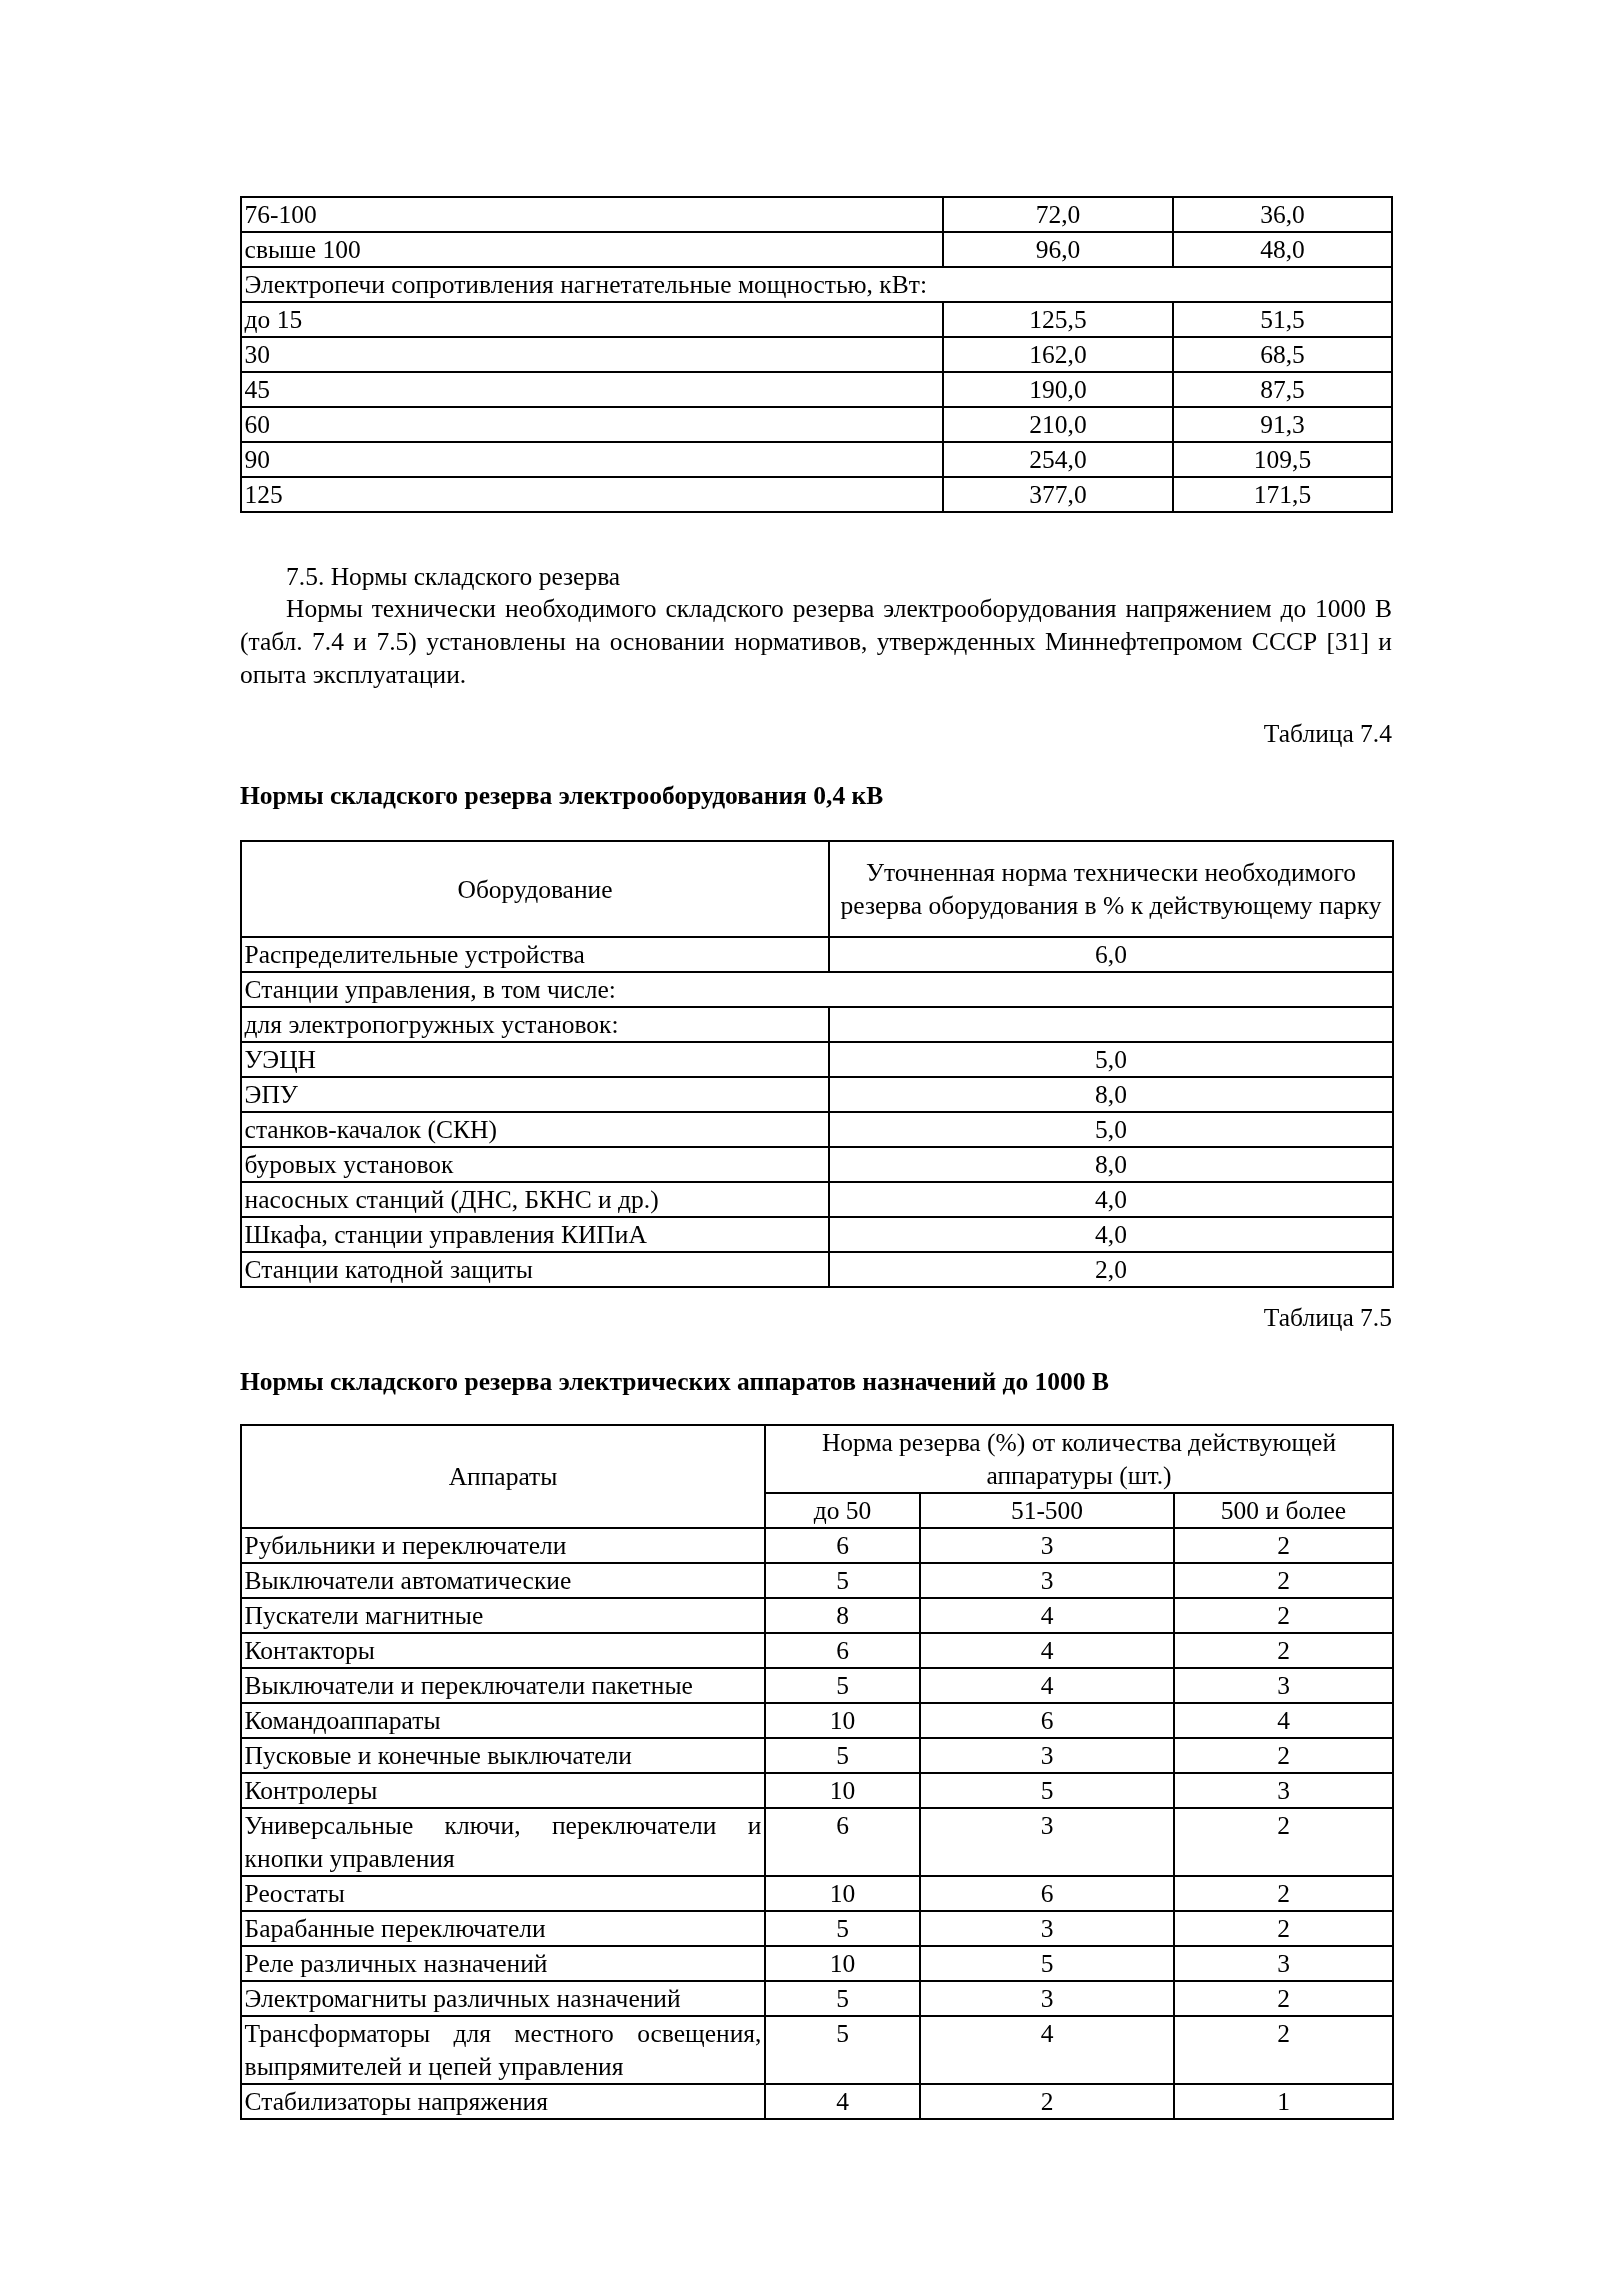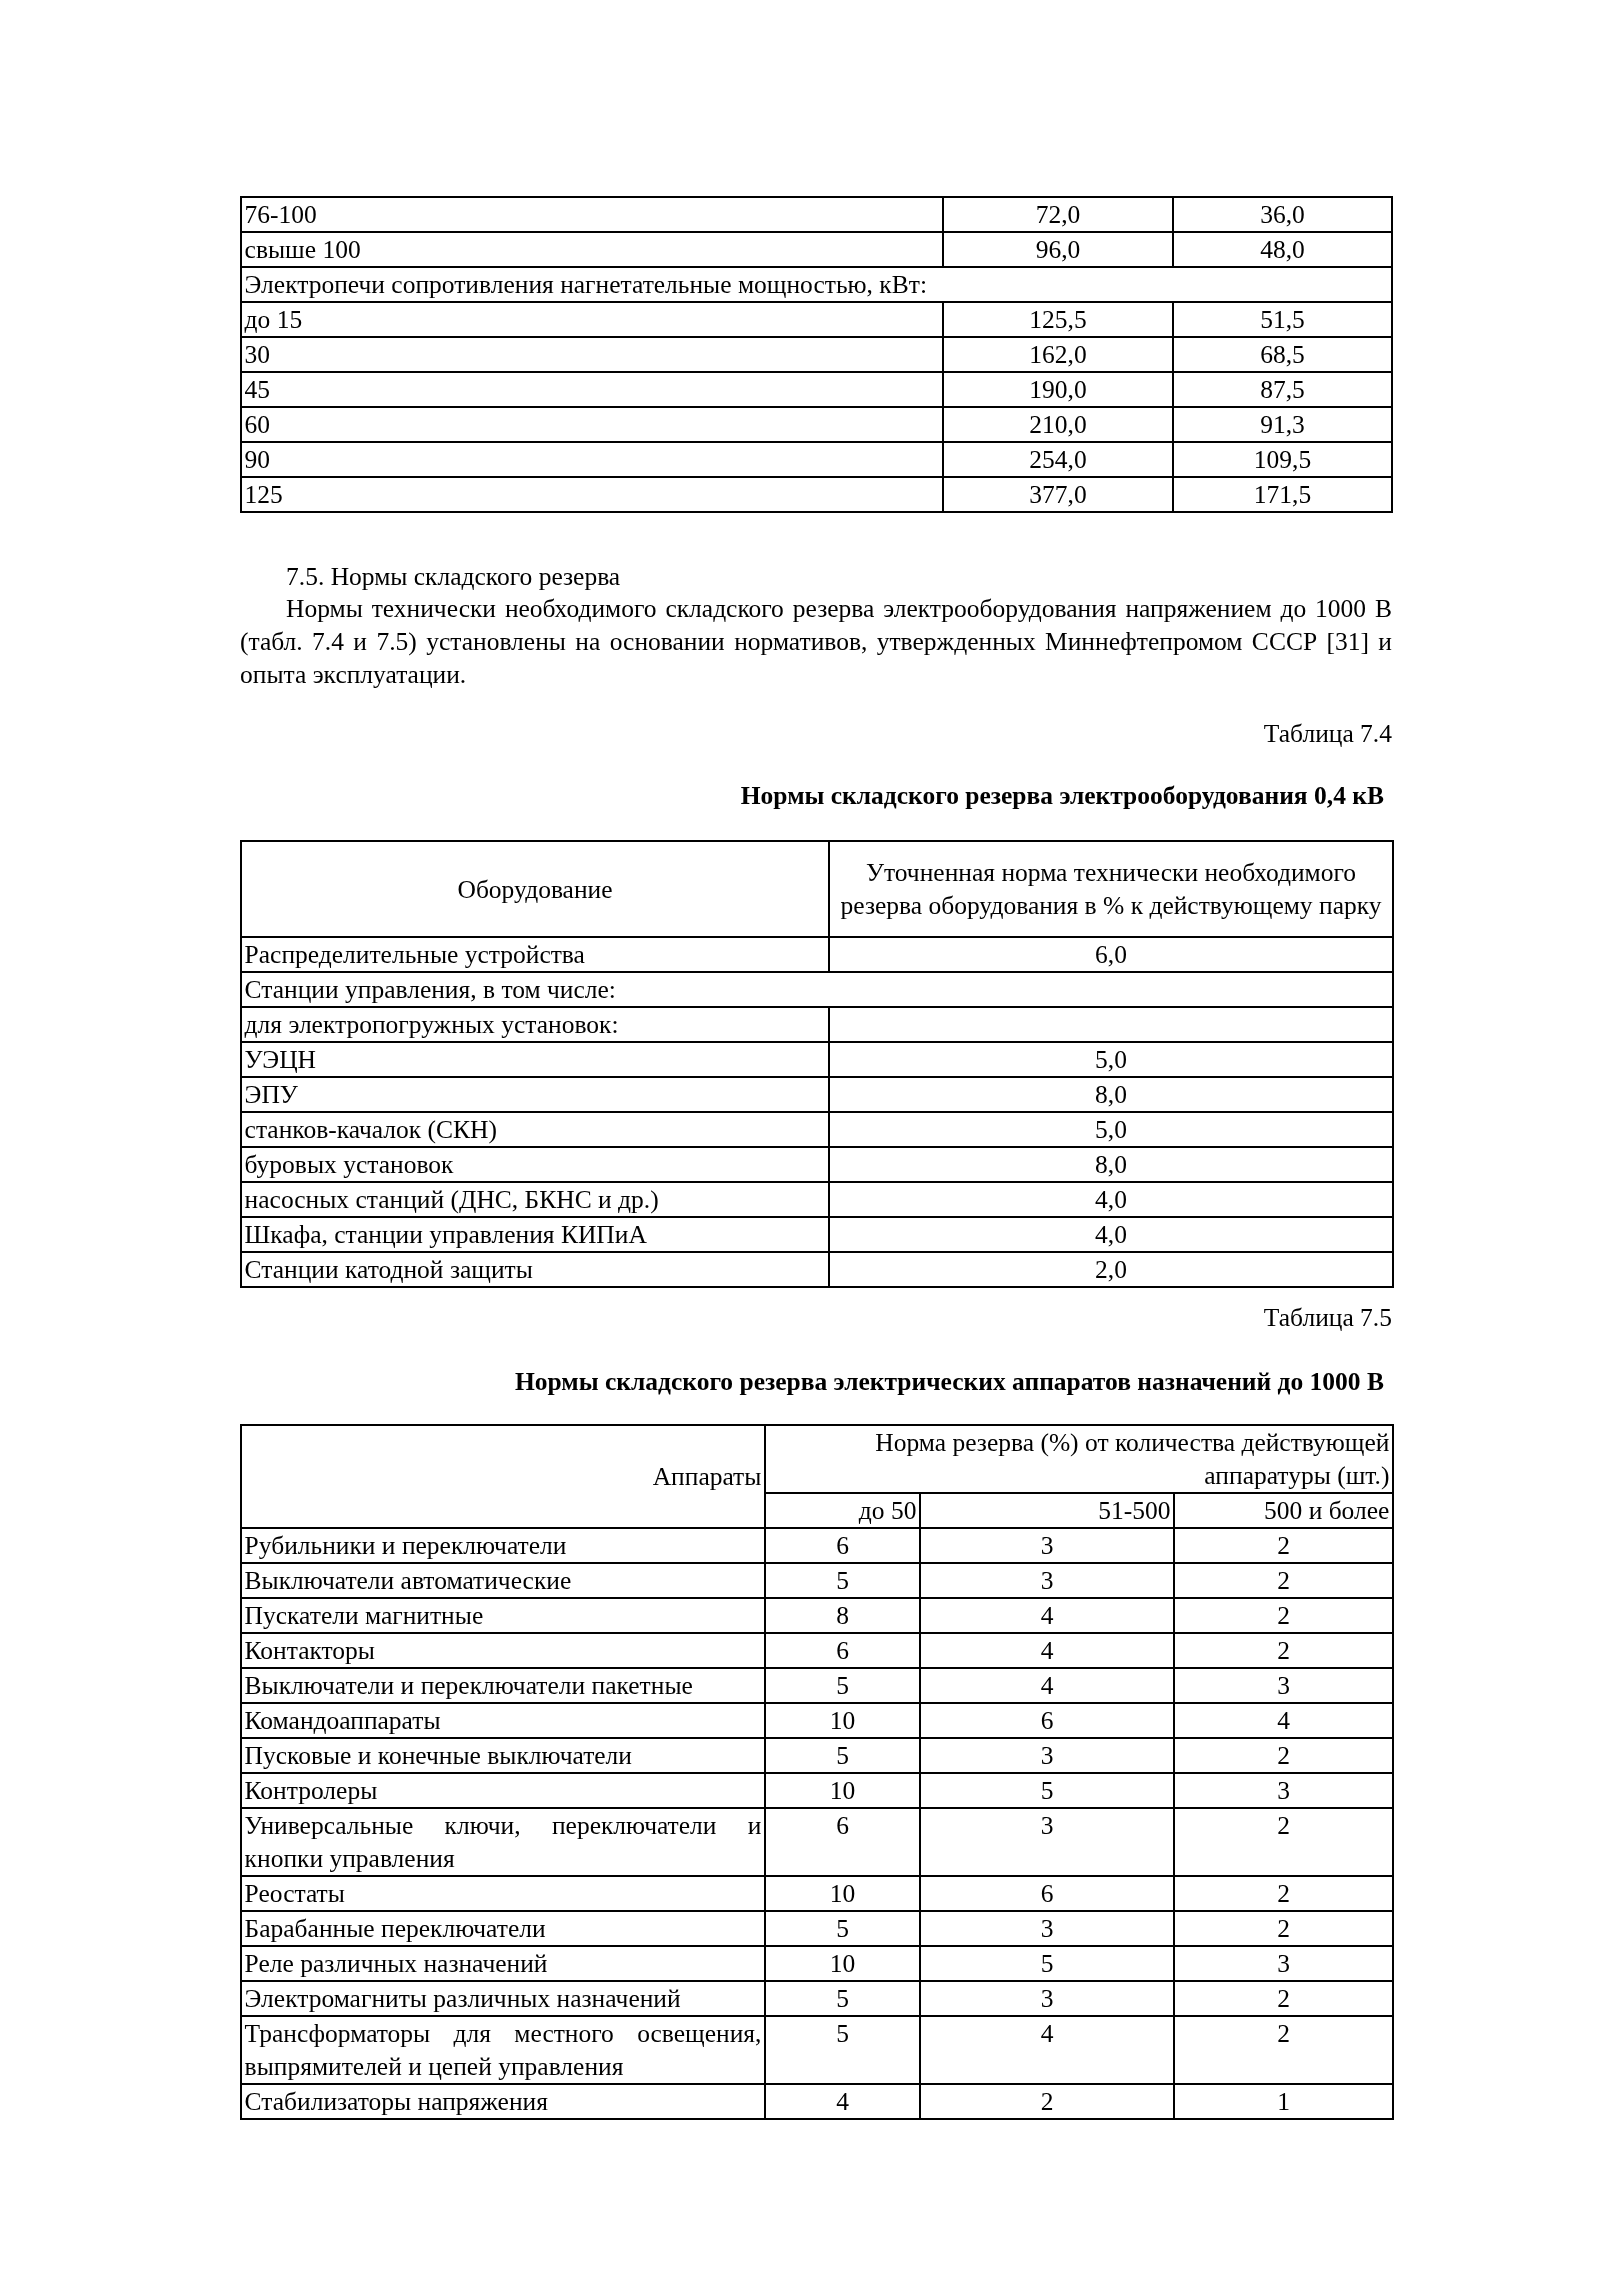--- a/index.html
+++ b/index.html
@@ -10,28 +10,28 @@
   }
   table { border-collapse: collapse; position: absolute; left: 240px; width: 1152px; table-layout: fixed; }
   td, th { border: 2px solid #000; padding: 0 2.6px; font-weight: normal; vertical-align: top; }
   td.num { text-align: center; }
   .t1 { top: 196px; }
   .t1 td { height: 29px; }
   .t2 { top: 840px; }
   .t2 th { height: 94px; vertical-align: middle; text-align: center; line-height: 33px; }
   .t2 td { height: 29.5px; }
   .t3 { top: 1424px; }
-  .t3 th { text-align: right; line-height: 33px; vertical-align: top; }
+  .t3 th { text-align: center; line-height: 33px; vertical-align: top; }
   .t3 td { height: 29px; }
   .t3 td.justify { text-align: justify; text-align-last: left; }
   .abs { position: absolute; }
   .heading { left: 286px; top: 560px; font-weight: normal; }
   .para { left: 240px; top: 592px; width: 1152px; text-align: justify; text-indent: 46px; }
   .tlabel { right: 232px; text-align: right; }
-  .ttitle { left: 232px; width: 1152px; text-align: right; font-weight: bold; }
+  .ttitle { left: 240px; width: 1152px; text-align: left; font-weight: bold; }
 </style>
 </head>
 <body>
 
 <table class="t1">
   <colgroup>
       <col style="width:702px">
       <col style="width:230px">
       <col style="width:219px">
     </colgroup>

